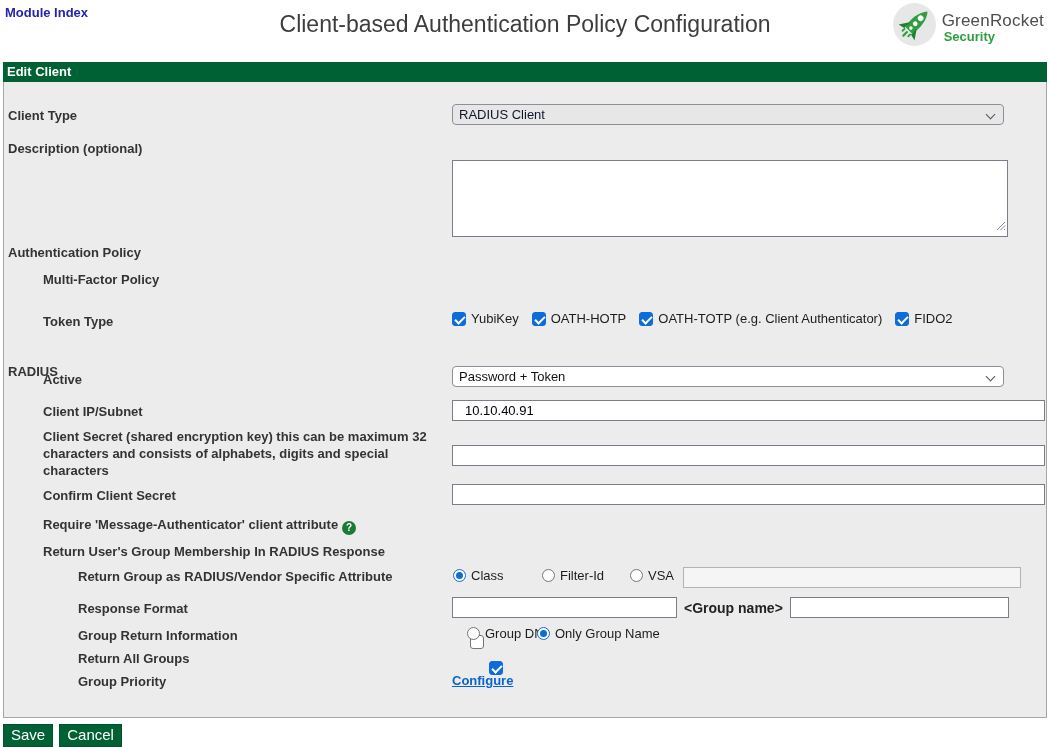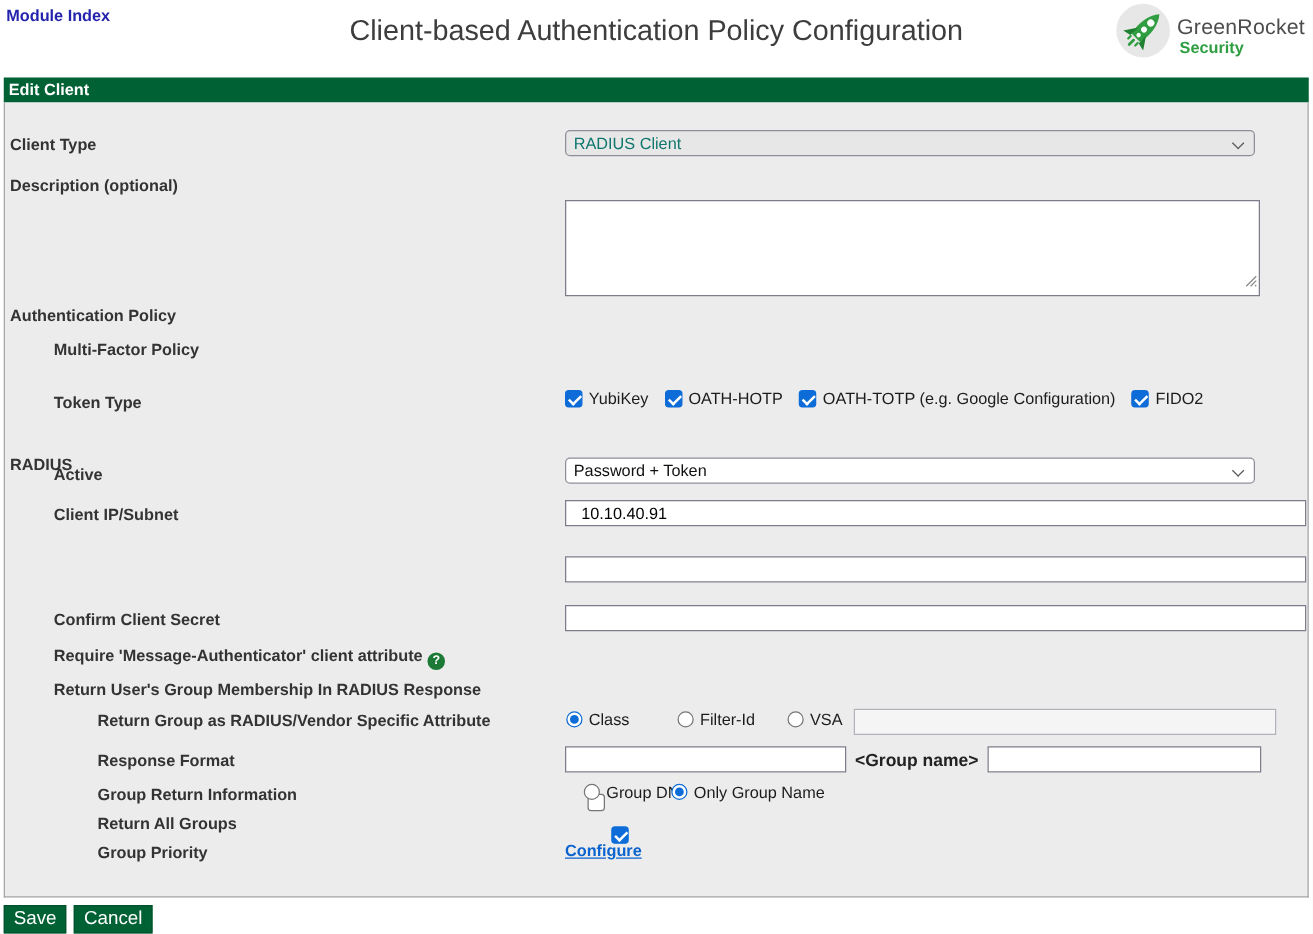--- a/index.html
+++ b/index.html
@@ -26,21 +26,21 @@
   .panel { left:3px; right:3px; top:82px; height:636px; background:#ececec;
            border:1px solid #a6a6a6; border-top:none; }
 
   
   .lbl { font-size:13px; font-weight:bold; color:#333; line-height:17px; }
 
   
   .sel { height:21px; background:#fff; border:1px solid #8e8e9a; border-radius:4px;
          display:flex; align-items:center; padding:0 24px 0 6px; font-size:13px; color:#111;
          position:relative; cursor:pointer; }
-  .sel.disabled { background:#e7e7e7; color:#0f766e; cursor:default; }
+  .sel.disabled { background:#e7e7e7; color:#0f172a; cursor:default; }
   .chev { position:absolute; right:9px; top:6px; width:7px; height:7px;
           border-left:1.5px solid #555; border-bottom:1.5px solid #555; transform:rotate(-45deg); }
   .ti { height:21px; border:1px solid #7c7c8a; background:#fff; font-size:13px; padding:0 12px;
         font-family:"Liberation Sans", sans-serif; }
   .ti.dis { border-color:#b2b2ba; background:#f5f5f5; }
   .ta-wrap { position:relative; }
   textarea { width:100%; height:100%; border:1px solid #7c7c8a; background:#fff; resize:none;
              font-family:"Liberation Sans", sans-serif; font-size:13px; padding:3px; }
   .grip { position:absolute; right:2px; bottom:2px; pointer-events:none; }
 
@@ -137,40 +137,41 @@
     <label class="opt">
       <span class="cb on"></span>
       <span>YubiKey</span>
     </label>
     <label class="opt">
       <span class="cb on"></span>
       <span>OATH-HOTP</span>
     </label>
     <label class="opt">
       <span class="cb on"></span>
-      <span>OATH-TOTP (e.g. Google Configuration)</span>
+      <span>OATH-TOTP (e.g. Client Authenticator)</span>
     </label>
     <label class="opt">
       <span class="cb on"></span>
       <span>FIDO2</span>
     </label>
   </div>
 
   
   <div class="abs lbl" style="top:336px; left:8px;margin-top:27px;">RADIUS</div>
 
   
   <div class="abs lbl" style="top:371px; left:43px;">Active</div>
   <span class="abs cb on" style="top:370px; left:452px;"></span>
 
   
   <div class="abs lbl" style="top:403px; left:43px;">Client IP/Subnet</div>
   <input class="abs ti" style="top: 400px; left: 452px; width: 593px;" value="10.10.40.91">
 
   
+  <div class="abs lbl" style="top:428px; left:43px; width:406px;">Client Secret (shared encryption key) this can be maximum 32 characters and consists of alphabets, digits and special characters</div>
   <input class="abs ti" style="top: 445px; left: 452px; width: 593px;" value="">
 
   
   <div class="abs lbl" style="top:487px; left:43px;">Confirm Client Secret</div>
   <input class="abs ti" style="top: 484px; left: 452px; width: 593px;" value="">
 
   
   <div class="abs lbl" style="top:516px; left:43px;">
     <span>Require 'Message-Authenticator' client attribute</span><span class="help">?</span>
   </div>

